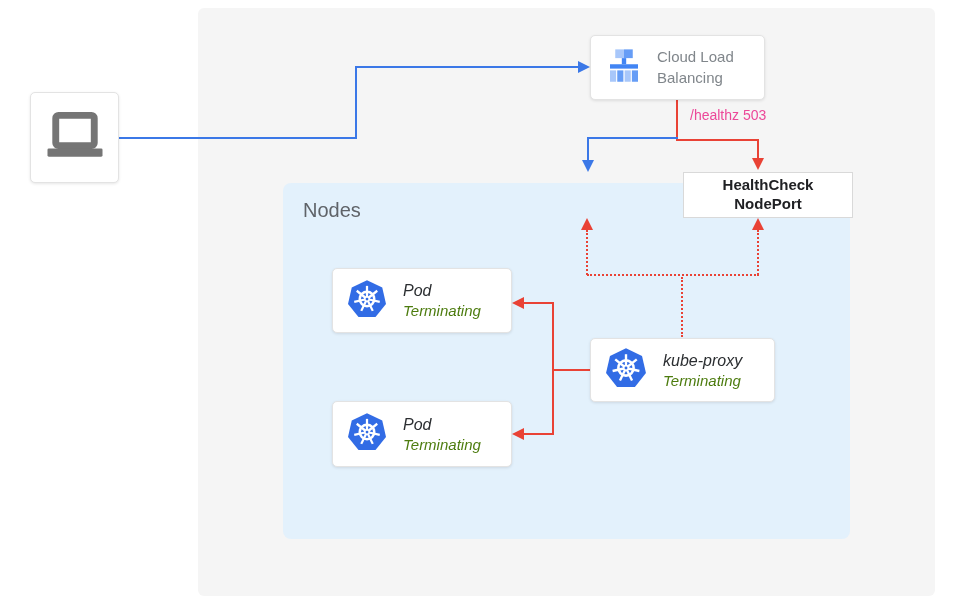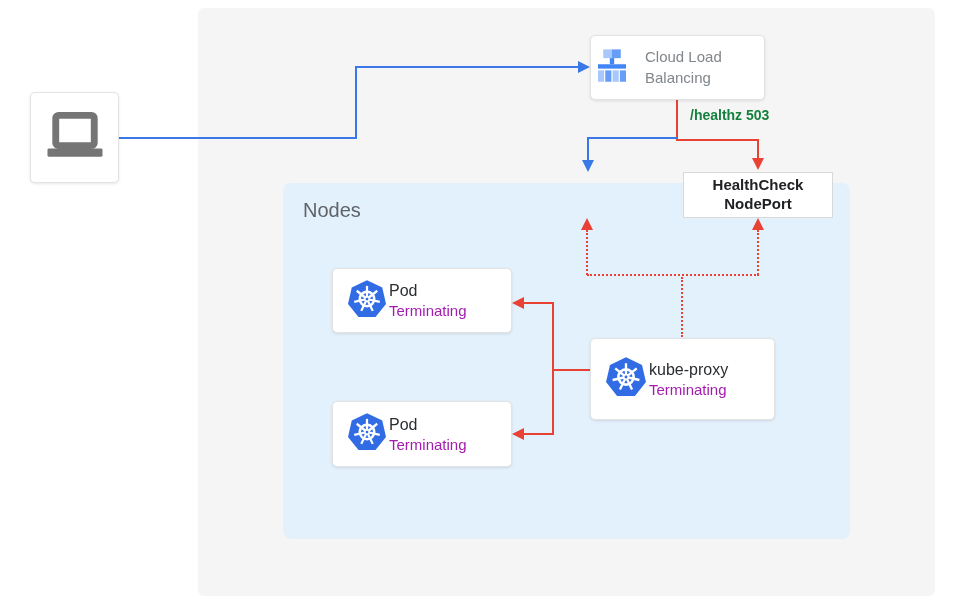--- a/index.html
+++ b/index.html
@@ -35,49 +35,49 @@
   .card {
     position: absolute;
     background: #ffffff;
     border: 1px solid #E3E3E3;
     border-radius: 5px;
     box-shadow: 0 1px 3px rgba(0,0,0,0.10);
     display: flex;
     align-items: center;
   }
   .laptop-card { left: 30px; top: 92px; width: 89px; height: 91px; justify-content: center; }
-  .clb-card { left: 590px; top: 35px; width: 175px; height: 65px; gap: 12px; }
+  .clb-card { left: 590px; top: 35px; width: 175px; height: 65px; padding-left: 12px; gap: 12px; }
   .clb-label { font-size: 15px; line-height: 1.35; color: #80868B; }
   .port-box {
     position: absolute;
     background: #ffffff;
     border: 1px solid #D9D9D9;
     display: flex;
     align-items: center;
     justify-content: center;
     text-align: center;
     font-size: 15px;
     font-weight: bold;
     color: #202124;
     line-height: 1.25;
   }
   .nodeport-box { left: 512px; top: 173px; width: 148px; height: 43px; }
-  .hc-box { left: 683px; top: 172px; width: 150px; height: 46px; padding: 2px 6px; }
-  .entity-card { gap: 2px; padding-left: 14px; }
+  .hc-box { left: 683px; top: 172px; width: 170px; height: 46px; padding: 2px 6px; }
+  .entity-card { gap: 16px; padding-left: 14px; font-style: italic; }
   .pod1-card { left: 332px; top: 268px; width: 180px; height: 65px; }
   .pod2-card { left: 332px; top: 401px; width: 180px; height: 66px; }
-  .kproxy-card { left: 590px; top: 338px; width: 185px; height: 82px; }
+  .kproxy-card { left: 590px; top: 338px; width: 185px; height: 64px; }
   .entity-title { font-size: 16px; color: #2B2E31; }
-  .entity-subtitle { font-size: 15px; color: #a21caf; margin-top: 2px; }
+  .entity-subtitle { font-size: 15px; color: #4d7c0f; margin-top: 2px; }
   .healthz-label {
     position: absolute;
     left: 690px; top: 107px;
     font-size: 14px;
-    font-weight: bold;
-    color: #15803d;
+    font-weight: normal;
+    color: #ec4899;
     text-align: center;
   }
   
   .line { position: absolute; }
   .blue  { background: #3B78E7; }
   .red   { background: #E94235; }
   .dotted-v { position: absolute; width: 0; border-left: 2px dotted #E94235; }
   .dotted-h { position: absolute; height: 0; border-top: 2px dotted #E94235; }
   .arrow { position: absolute; width: 0; height: 0; }
   .arrow-right-blue { border-top: 6px solid transparent; border-bottom: 6px solid transparent; border-left: 12px solid #3B78E7; }

